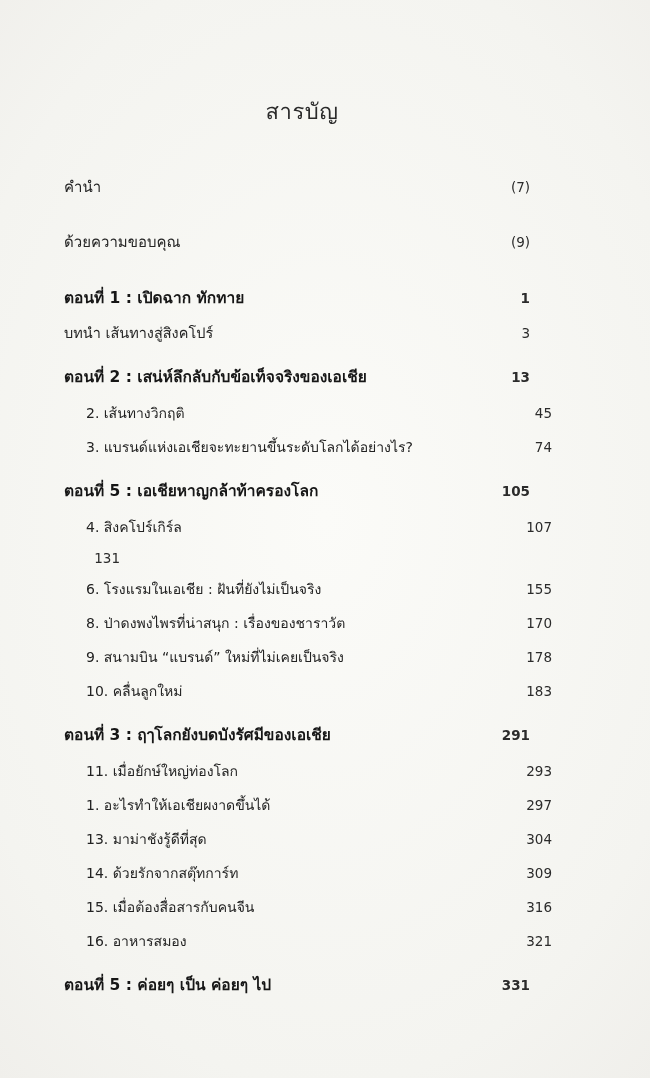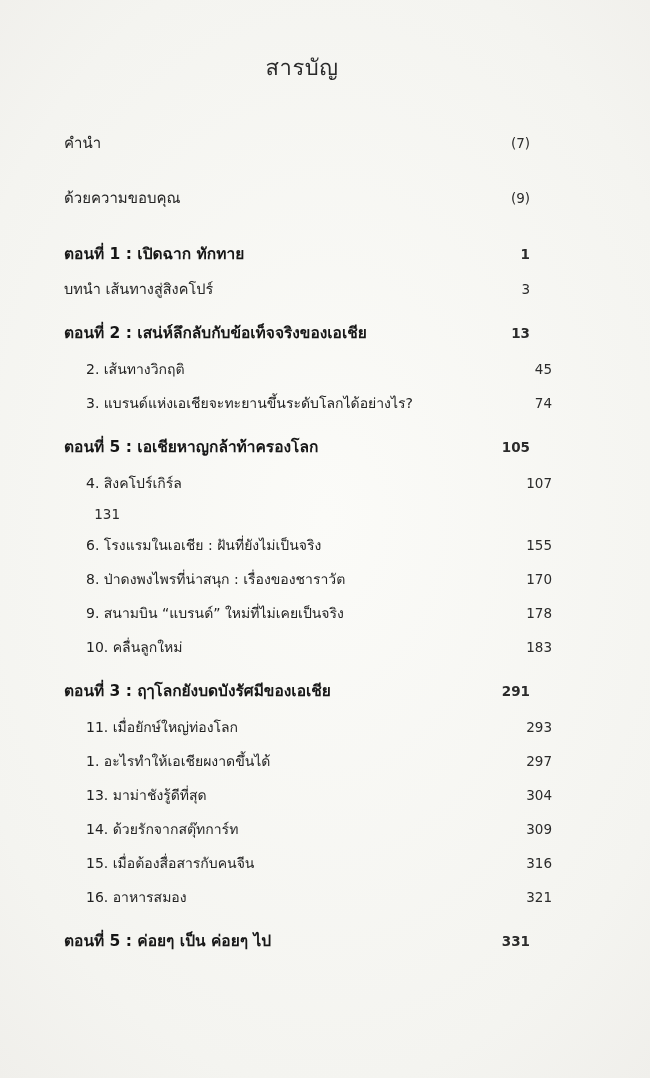--- a/index.html
+++ b/index.html
@@ -21,21 +21,21 @@
     inset: 0;
     background:
       radial-gradient(ellipse 95% 85% at 50% 48%, #fbfbf8 0%, #f4f4f0 62%, #eceae6 100%);
   }
   .content {
     position: absolute;
     left: 0; top: 0;
     width: 602px;
     height: 1078px;
     box-sizing: border-box;
-    padding: 50px 72px 0 64px;
+    padding: 94px 72px 0 64px;
   }
   .toc-title {
     text-align: center;
     font-size: 22px;
     letter-spacing: 0.5px;
     color: #2a2a2a;
     margin: 0 0 46px 10px;
     font-weight: 400;
   }
   .row {

